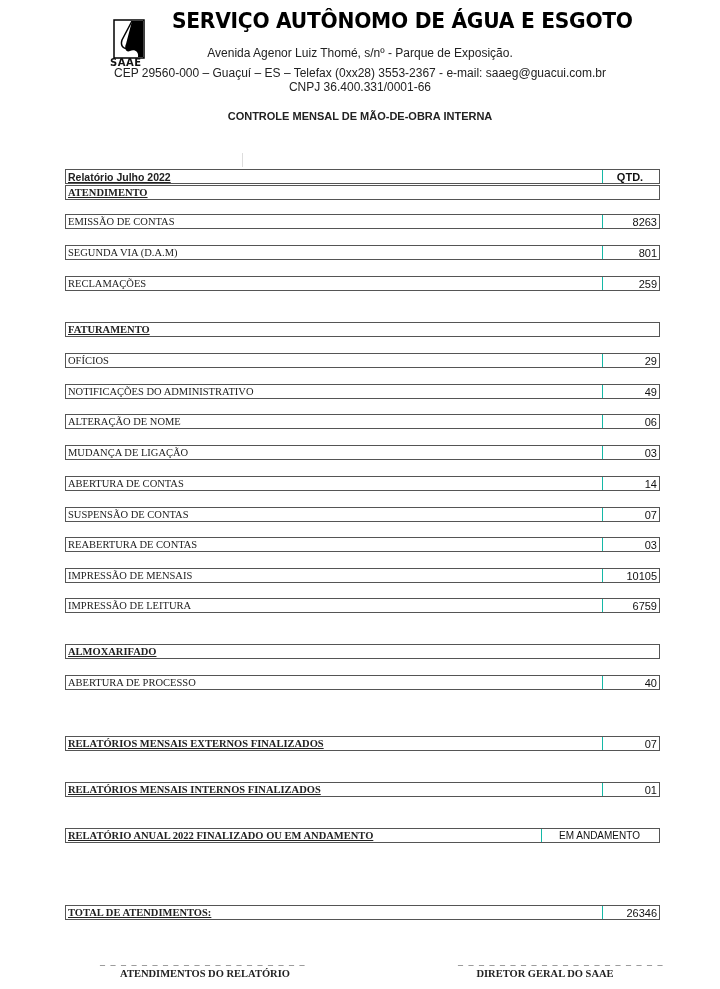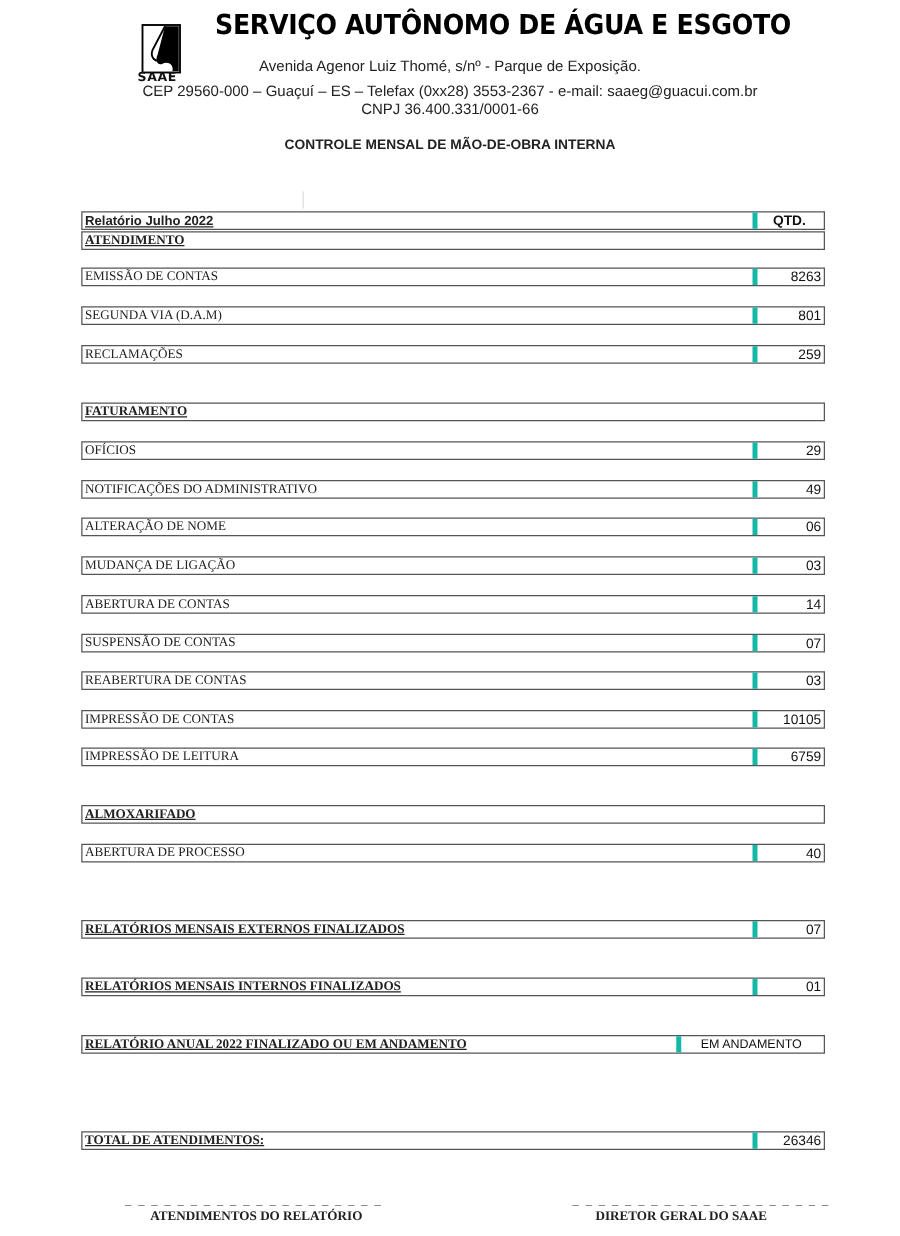--- a/index.html
+++ b/index.html
@@ -3,21 +3,21 @@
 <meta charset="utf-8">
 <style>
   html, body { margin:0; padding:0; background:#fff; }
   body { width:720px; height:989px; position:relative; overflow:hidden; color:#111; font-family:"Liberation Serif", serif; }
   .logo { position:absolute; left:112px; top:18px; width:36px; height:52px; }
   .title { position:absolute; left:172px; top:8px; font-family:"DejaVu Sans", sans-serif; font-weight:bold; font-size:22px; letter-spacing:-0.3px; transform:scaleX(0.92); transform-origin:left top; white-space:nowrap; color:#000; }
   .addr { position:absolute; left:0; width:720px; text-align:center; font-family:"Liberation Sans", sans-serif; font-size:12px; color:#222; }
   .doc-title { position:absolute; left:0; width:720px; top:110px; text-align:center; font-family:"Liberation Sans", sans-serif; font-size:11px; font-weight:bold; color:#222; }
   .box { position:absolute; left:65px; width:595px; height:15px; border:1px solid #555; box-sizing:border-box; display:flex; align-items:center; }
   .box .lbl { flex:1; padding-left:2px; font-size:10.5px; white-space:nowrap; color:#222; }
-  .box .val { width:57px; border-left:4px solid #14b8a6; height:100%; text-align:right; padding-right:2px; font-family:"Liberation Sans", sans-serif; font-size:11px; box-sizing:border-box; line-height:14px; }
+  .box .val { width:57px; border-left:1px solid #14b8a6; height:100%; text-align:right; padding-right:2px; font-family:"Liberation Sans", sans-serif; font-size:11px; box-sizing:border-box; line-height:14px; }
   .box .val.wide { width:118px; text-align:center; font-size:10px; }
   .sec { font-weight:bold; text-decoration:underline; }
   .sans { font-family:"Liberation Sans", sans-serif; font-weight:bold; text-decoration:underline; font-size:11px; }
   .sig { position:absolute; font-size:10.5px; font-weight:bold; text-align:center; color:#222; }
   .dash { position:absolute; font-size:10px; color:#444; letter-spacing:1.5px; }
 </style>
 </head>
 <body>
 
 <div class="logo">
@@ -82,21 +82,21 @@
 </div>
 <div class="box" style="top:507px;">
   <span class="lbl">SUSPENSÃO DE CONTAS</span>
   <span class="val">07</span>
 </div>
 <div class="box" style="top:537px;">
   <span class="lbl">REABERTURA DE CONTAS</span>
   <span class="val">03</span>
 </div>
 <div class="box" style="top:568px;">
-  <span class="lbl">IMPRESSÃO DE CONTAS</span>
+  <span class="lbl">IMPRESSÃO DE MENSAIS</span>
   <span class="val">10105</span>
 </div>
 <div class="box" style="top:598px;">
   <span class="lbl">IMPRESSÃO DE LEITURA</span>
   <span class="val">6759</span>
 </div>
 
 <div class="box" style="top:644px;font-family:Liberation Serif, serif;">
   <span class="lbl sec">ALMOXARIFADO</span>
 </div>

